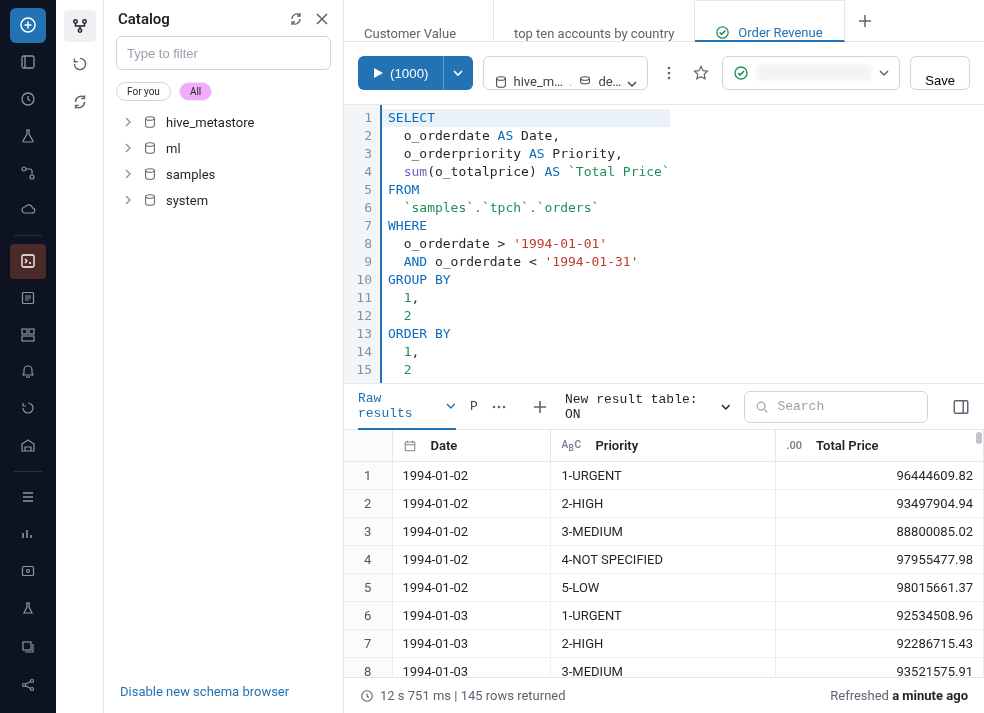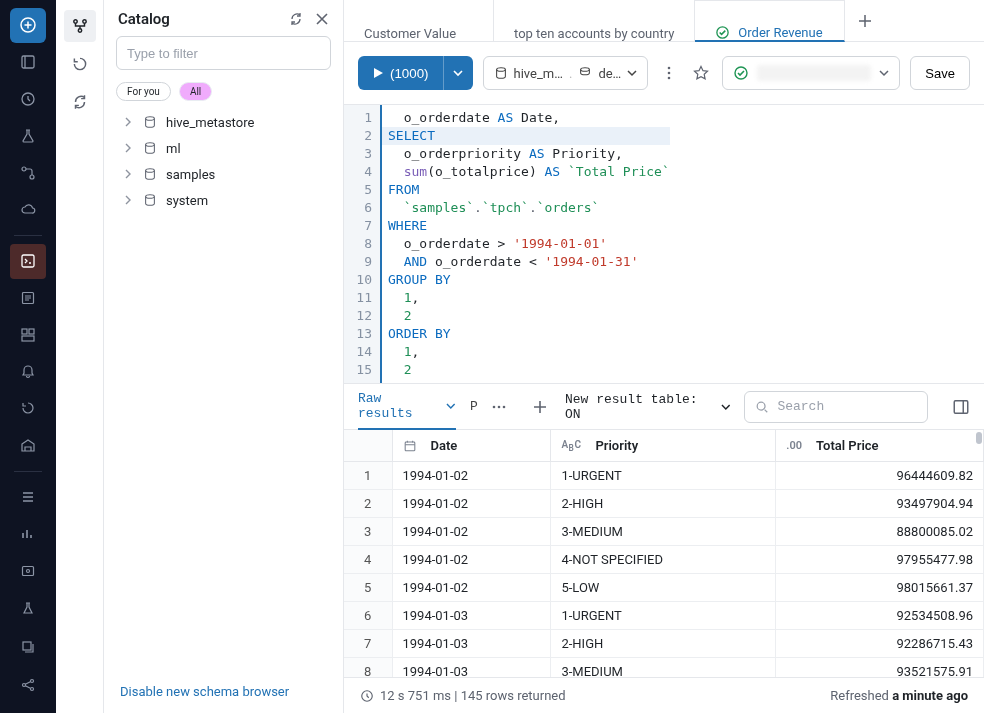--- a/index.html
+++ b/index.html
@@ -45,28 +45,28 @@
 .tab { display:flex; align-items:flex-end; padding:0 20px; border-right:1px solid #e5e7eb; color:#5d636f; cursor:pointer; min-width:150px; }
 .tab.active { color:#2272B4; background:#fff; border-bottom:2px solid #2272B4; position:relative; margin-bottom:-1px; border-top:1px solid #e5e7eb; }
 .tab .tick { color:#1f9554; margin-right:8px; }
 .tab-add { width:40px; display:flex; align-items:center; justify-content:center; color:#5d636f; cursor:pointer; }
 
 
 .toolbar { display:flex; align-items:center; padding:14px 14px; gap:10px; border-bottom:1px solid #e5e7eb; }
 .run-wrap { display:flex; }
 .run-btn { display:flex; align-items:center; gap:6px; background:#2272B4; color:#fff; padding:0 14px; height:34px; border-radius:6px 0 0 6px; font-weight:500; cursor:pointer; border:none; }
 .run-dd { background:#2272B4; color:#fff; width:30px; height:34px; border-radius:0 6px 6px 0; border:none; border-left:1px solid rgba(255,255,255,0.3); cursor:pointer; display:flex; align-items:center; justify-content:center; }
-.selector { display:flex; align-items:center; gap:6px; border:1px solid #d1d5da; border-radius:6px; height:34px; padding:0 10px; color:#444; cursor:pointer; }
+.selector { display:flex; align-items:flex-end; gap:6px; border:1px solid #d1d5da; border-radius:6px; height:34px; padding:0 10px; color:#444; cursor:pointer; }
 .selector .sep { color:#bbb; }
 .tb-icon { color:#5f6470; cursor:pointer; width:22px; display:flex; justify-content:center; }
 .compute { flex:1; display:flex; align-items:center; border:1px solid #d1d5da; border-radius:6px; height:34px; padding:0 10px; cursor:pointer; min-width:0; }
 .compute .green { color:#1f9554; margin-right:8px; }
 .compute .blur { flex:1; height:16px; background:#f3f3f3; border-radius:3px; filter:blur(2px); }
 .compute .dd { color:#5f6470; margin-left:8px; }
-.save-btn { border:1px solid #d1d5da; border-radius:6px; height:34px; padding:8px 14px; background:#fff; cursor:pointer; font-size:13px; }
+.save-btn { border:1px solid #d1d5da; border-radius:6px; height:34px; padding:16px 14px; background:#fff; cursor:pointer; font-size:13px; }
 
 
 .editor { display:flex; font-family: ui-monospace, SFMono-Regular, Menlo, monospace; font-size:13px; line-height:18px; border-bottom:1px solid #e5e7eb; position:relative; }
 .gutter { background:#f3f6f9; color:#8591a2; text-align:right; padding:4px 8px 4px 0; min-width:36px; user-select:none; }
 .gutter div { height:18px; }
 .code { padding:4px 0 4px 6px; border-left: 2px solid #2272B4; }
 .code-line { height:18px; white-space:pre; }
 .hl-first { background:#eaf1f9; margin-left:-6px; padding-left:6px; }
 .kw { color:#0b6bbf; }
 .fn { color:#7a5eb7; }
@@ -426,22 +426,22 @@
           <div>8</div>
           <div>9</div>
           <div>10</div>
           <div>11</div>
           <div>12</div>
           <div>13</div>
           <div>14</div>
           <div>15</div>
         </div>
       <div class="code" id="code">
+          <div class="code-line hl-first"><span class="kw">SELECT</span></div>
           <div class="code-line"><span>  o_orderdate </span><span class="kw">AS</span><span> Date,</span></div>
-          <div class="code-line hl-first"><span class="kw">SELECT</span></div>
           <div class="code-line"><span>  o_orderpriority </span><span class="kw">AS</span><span> Priority,</span></div>
           <div class="code-line"><span>  </span><span class="fn">sum</span><span>(o_totalprice) </span><span class="kw">AS</span><span> </span><span class="ident">`Total Price`</span></div>
           <div class="code-line"><span class="kw">FROM</span></div>
           <div class="code-line"><span>  </span><span class="ident">`samples`</span><span class="op">.</span><span class="ident">`tpch`</span><span class="op">.</span><span class="ident">`orders`</span></div>
           <div class="code-line"><span class="kw">WHERE</span></div>
           <div class="code-line"><span>  o_orderdate &gt; </span><span class="str">'1994-01-01'</span></div>
           <div class="code-line"><span>  </span><span class="kw">AND</span><span> o_orderdate &lt; </span><span class="str">'1994-01-31'</span></div>
           <div class="code-line"><span class="kw">GROUP BY</span></div>
           <div class="code-line"><span>  </span><span class="num">1</span><span>,</span></div>
           <div class="code-line"><span>  </span><span class="num">2</span></div>

